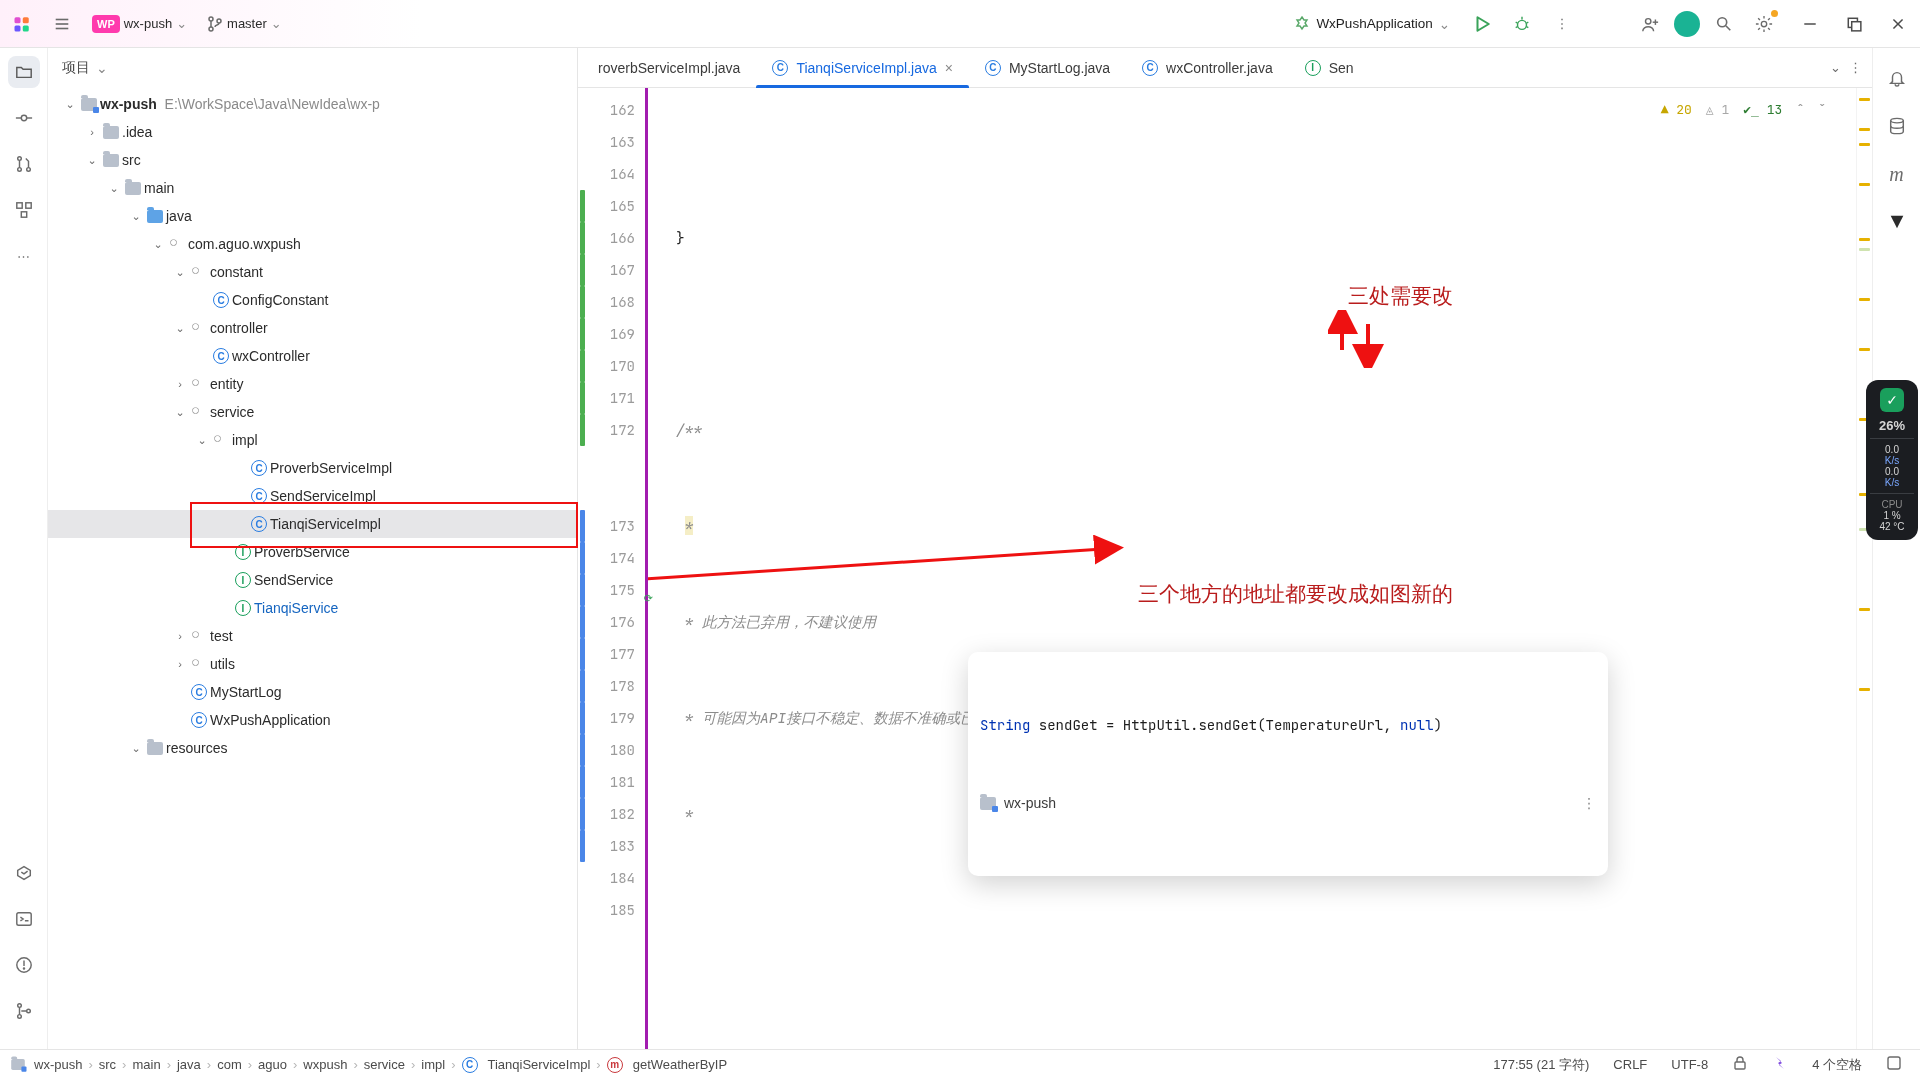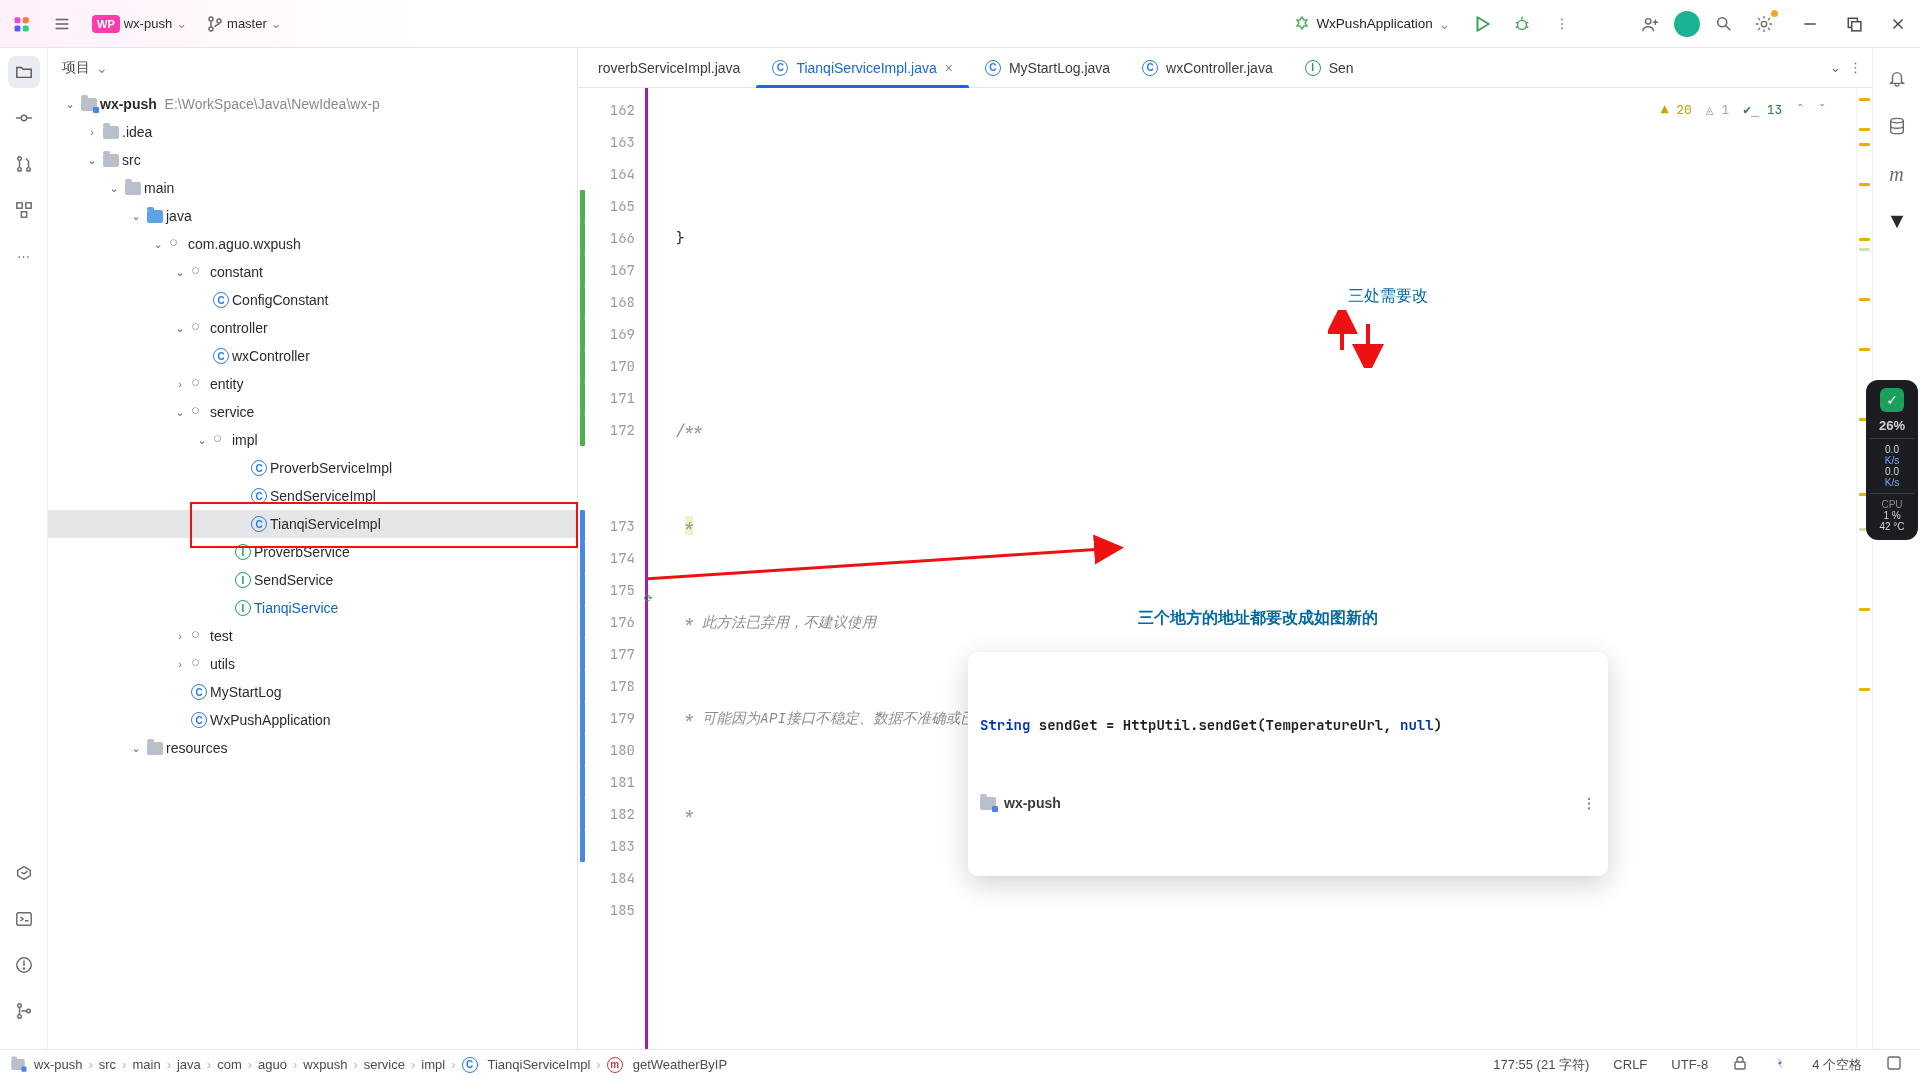--- a/index.html
+++ b/index.html
@@ -52,24 +52,24 @@
 .mod-glyph { position: absolute; right: -18px; top: 8px; color: #3aa35a; font-size: 11px; }
 .code { flex: 1; overflow: auto; font-family: "JetBrains Mono", Menlo, Consolas, monospace; font-size: 14.5px; line-height: 32px; padding: 6px 0 0 28px; position: relative; white-space: pre; }
 .code .ln { height: 32px; }
 .kw { color: #0033b3; } .null { color: #0033b3; }
 .jdoc { color: #8c8c8c; font-style: italic; }
 .ty { color: #000; }
 
 .insp { position: absolute; top: 6px; right: 30px; display: flex; gap: 14px; font-size: 13px; color: #6d6d6d; align-items: center; }
 .insp .warn { color: #c7a600; } .insp .weak { color: #a8a8a8; } .insp .typo { color: #2e7d32; }
 
-.annot { position: absolute; color: #0369a1; font-size: 16px; font-weight: 500; white-space: nowrap; text-align: center; }
+.annot { position: absolute; color: #b91c1c; font-size: 21px; font-weight: 500; white-space: nowrap; text-align: center; }
 .arrow-svg { position: absolute; pointer-events: none; }
 
-.hint-pop { position: absolute; background: #fff; border-radius: 10px; box-shadow: 0 8px 28px rgba(0,0,0,.18); padding: 8px 12px; font-family: "JetBrains Mono", Menlo, Consolas, monospace; font-size: 14px; line-height: 26px; font-weight: bold; }
+.hint-pop { position: absolute; background: #fff; border-radius: 10px; box-shadow: 0 8px 28px rgba(0,0,0,.18); padding: 8px 12px; font-family: "JetBrains Mono", Menlo, Consolas, monospace; font-size: 14px; line-height: 26px; }
 .hint-pop .row2 { display: flex; align-items: center; gap: 8px; font-family: -apple-system, "Segoe UI", sans-serif; color: #3b3b3b; }
 
 .error-stripe { width: 16px; background: #fff; border-left: 1px solid #f3f3f3; position: relative; }
 .error-stripe .m { position: absolute; left: 2px; right: 2px; height: 3px; border-radius: 1px; }
 
 .statusbar { height: 30px; border-top: 1px solid #e5e5e5; display: flex; align-items: center; font-size: 13px; color: #4b4b4b; padding: 0 10px; gap: 8px; }
 .crumb { display: flex; align-items: center; gap: 6px; }
 .crumb-sep { color: #b7b7b7; }
 .sb-spacer { flex: 1; }
 .sb-item { padding: 0 8px; }
@@ -527,21 +527,21 @@
           <div class="annot" style="left:700px; top:192px;">三处需要改</div>
           <svg class="arrow-svg" style="left:680px; top:222px; width:60px; height:58px" viewBox="0 0 60 58">
             <defs>
                 <marker id="ah1" markerWidth="8" markerHeight="8" refX="4" refY="4" orient="auto">
                   <path d="M0,0 L8,4 L0,8 z" fill="#e11"></path>
                 </marker>
               </defs>
             <line x1="14" y1="40" x2="14" y2="8" stroke="#e11" stroke-width="4" marker-end="url(#ah1)"></line>
             <line x1="40" y1="14" x2="40" y2="50" stroke="#e11" stroke-width="4" marker-end="url(#ah1)"></line>
           </svg>
-          <div class="annot" style="left:490px; top:514px;font-weight:bold;">三个地方的地址都要改成如图新的</div>
+          <div class="annot" style="left:490px; top:490px;">三个地方的地址都要改成如图新的</div>
           <svg class="arrow-svg" style="left:-100px; top:405px; width:620px; height:110px" viewBox="0 0 620 110">
             <defs>
                 <marker id="ah2" markerWidth="10" markerHeight="10" refX="8" refY="5" orient="auto">
                   <path d="M0,0 L10,5 L0,10 z" fill="#e11"></path>
                 </marker>
               </defs>
             <line x1="5" y1="92" x2="570" y2="55" stroke="#e11" stroke-width="3" marker-end="url(#ah2)"></line>
           </svg>
 
           

